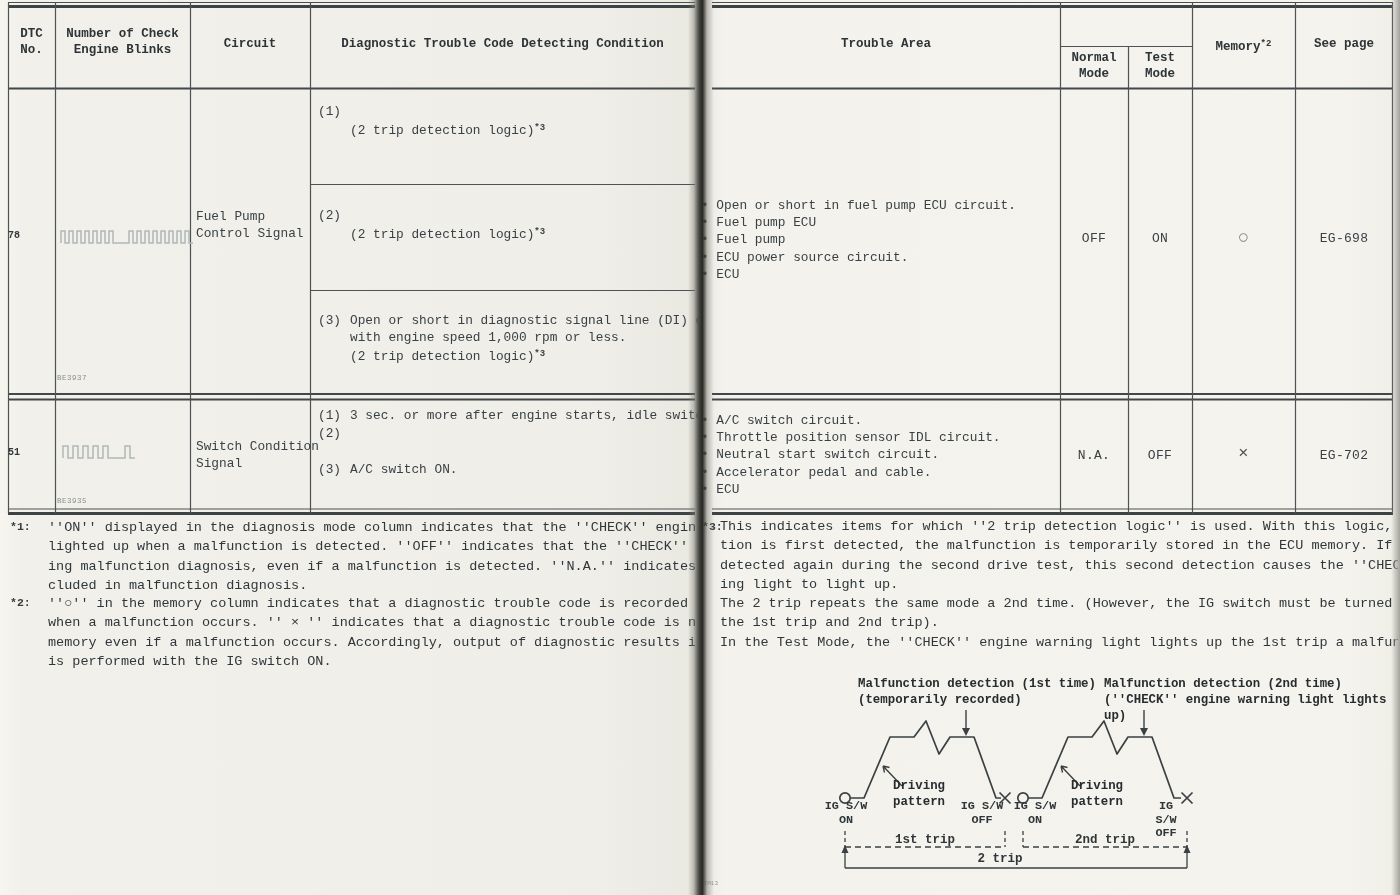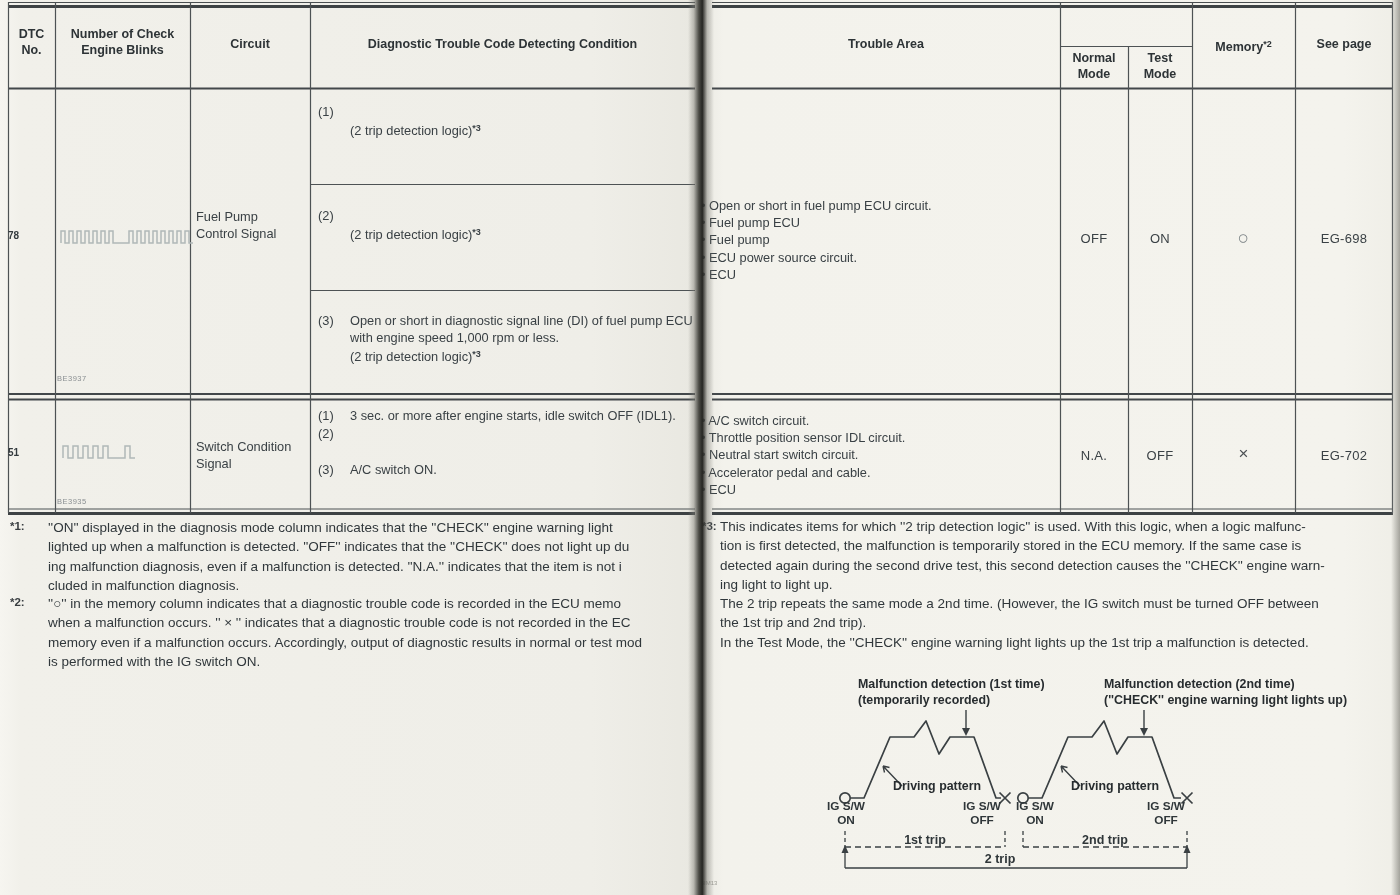--- a/index.html
+++ b/index.html
@@ -1,17 +1,17 @@
 <!DOCTYPE html>
 <html><head>
 <meta charset="utf-8">
 <style>
   html,body{margin:0;padding:0;background:#d8d6d0;}
   .page{position:relative;width:1400px;height:895px;overflow:hidden;
-        font-family:Liberation Sans, sans-serif;
+        font-family:Liberation Mono, monospace;
         background:linear-gradient(180deg,#f2f1eb 0%,#f0efe9 60%,#edece5 100%);}
   .abs{position:absolute;}
   .sheet{position:absolute;top:0;height:895px;z-index:0;}
   .sheet.left{left:0;width:695px;background:linear-gradient(90deg,#f6f5f0 0%,#f1f0ea 3%,#efeee8 85%,#e9e8e1 100%);}
   .sheet.right{left:695px;width:705px;background:linear-gradient(90deg,#e7e6df 0%,#f3f2ec 4%,#f4f3ed 92%,#efeee7 100%);}
   .gutter{position:absolute;top:0;left:688px;width:26px;height:895px;z-index:5;
           background:linear-gradient(90deg,rgba(130,129,122,0) 0%,rgba(125,124,117,.45) 22%,#4a4a45 42%,#262622 55%,rgba(120,119,112,.45) 74%,rgba(130,129,122,0) 100%);}
   .edge-right{position:absolute;top:0;left:1391px;width:9px;height:895px;z-index:4;
           background:linear-gradient(90deg,rgba(150,149,142,0),#a3a29b);}
   svg.grid{position:absolute;top:0;z-index:1;}

